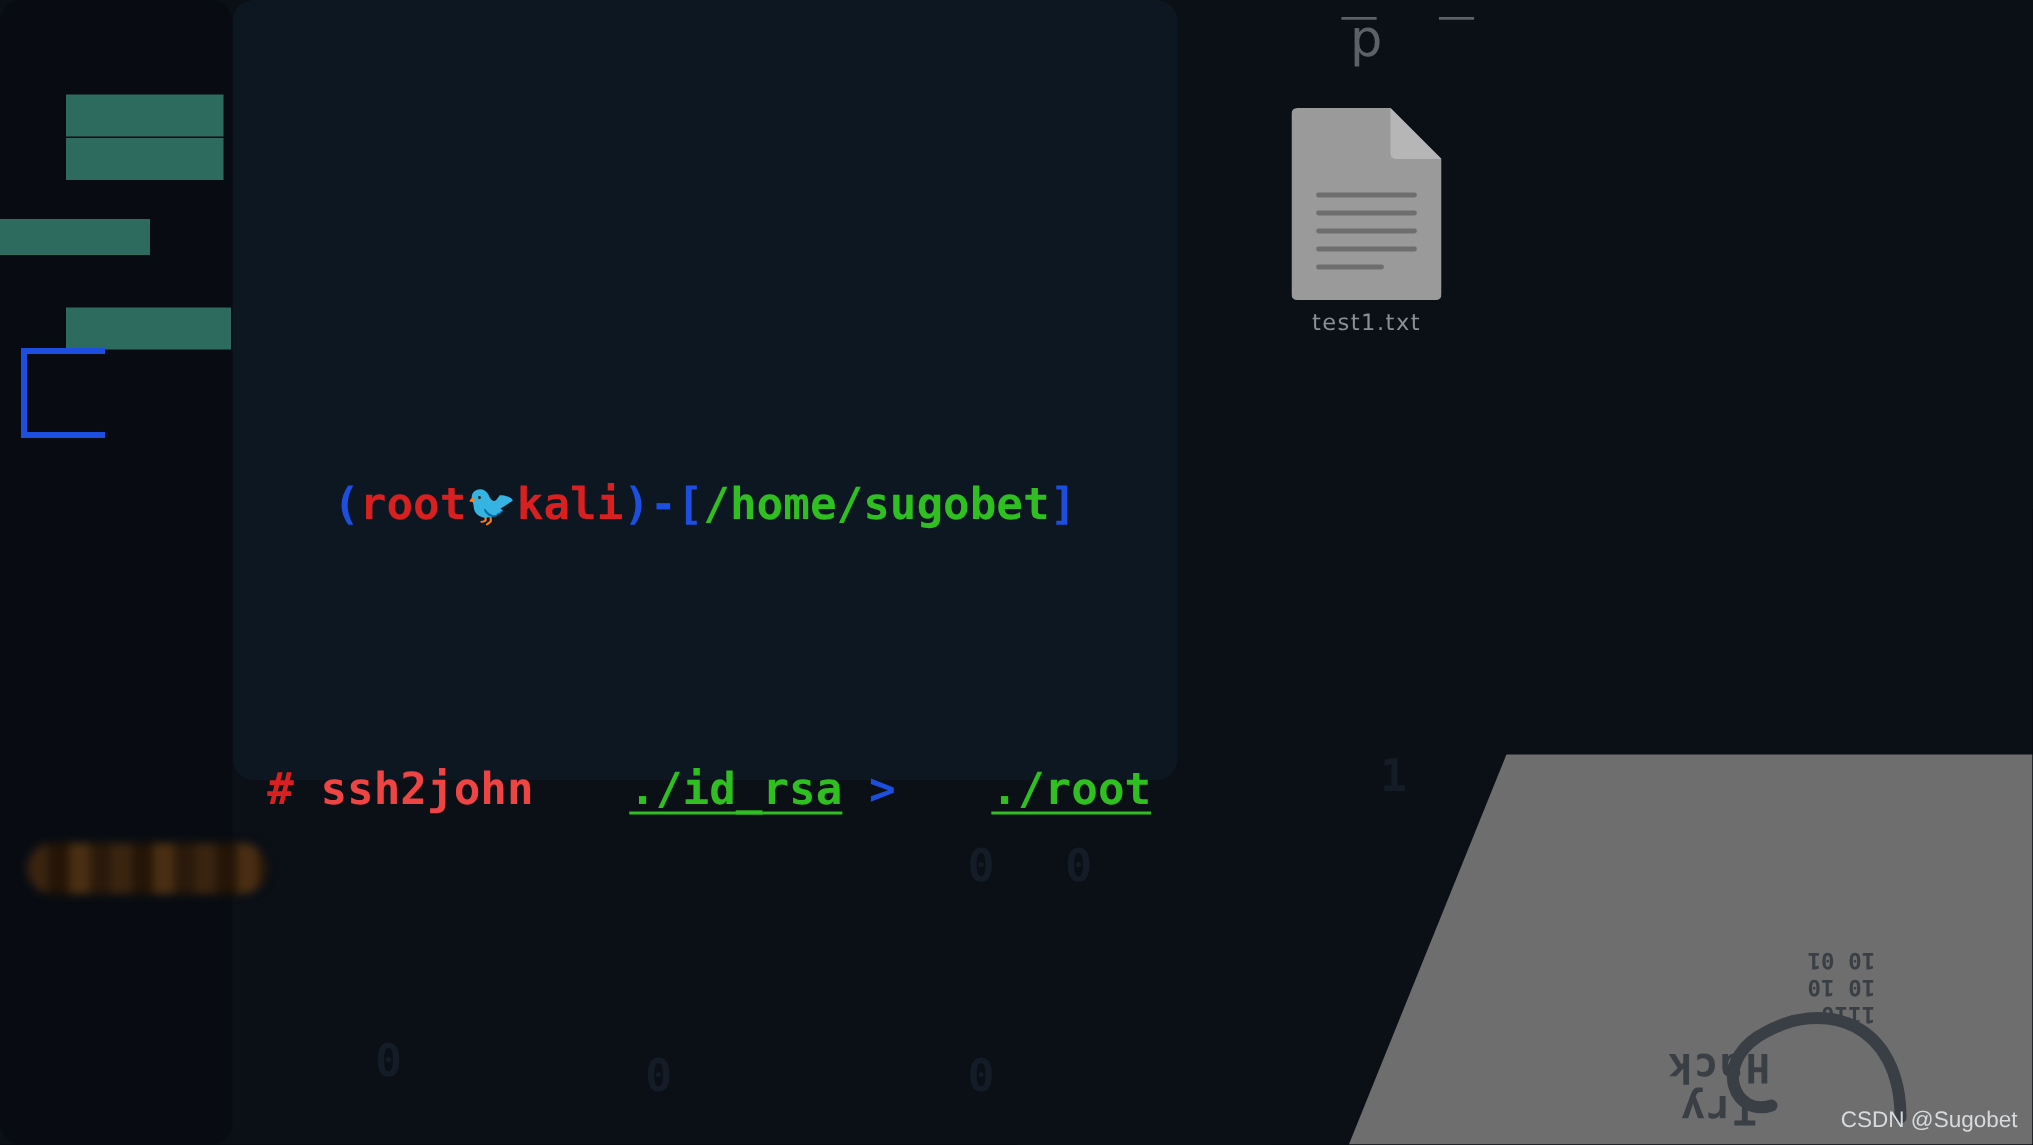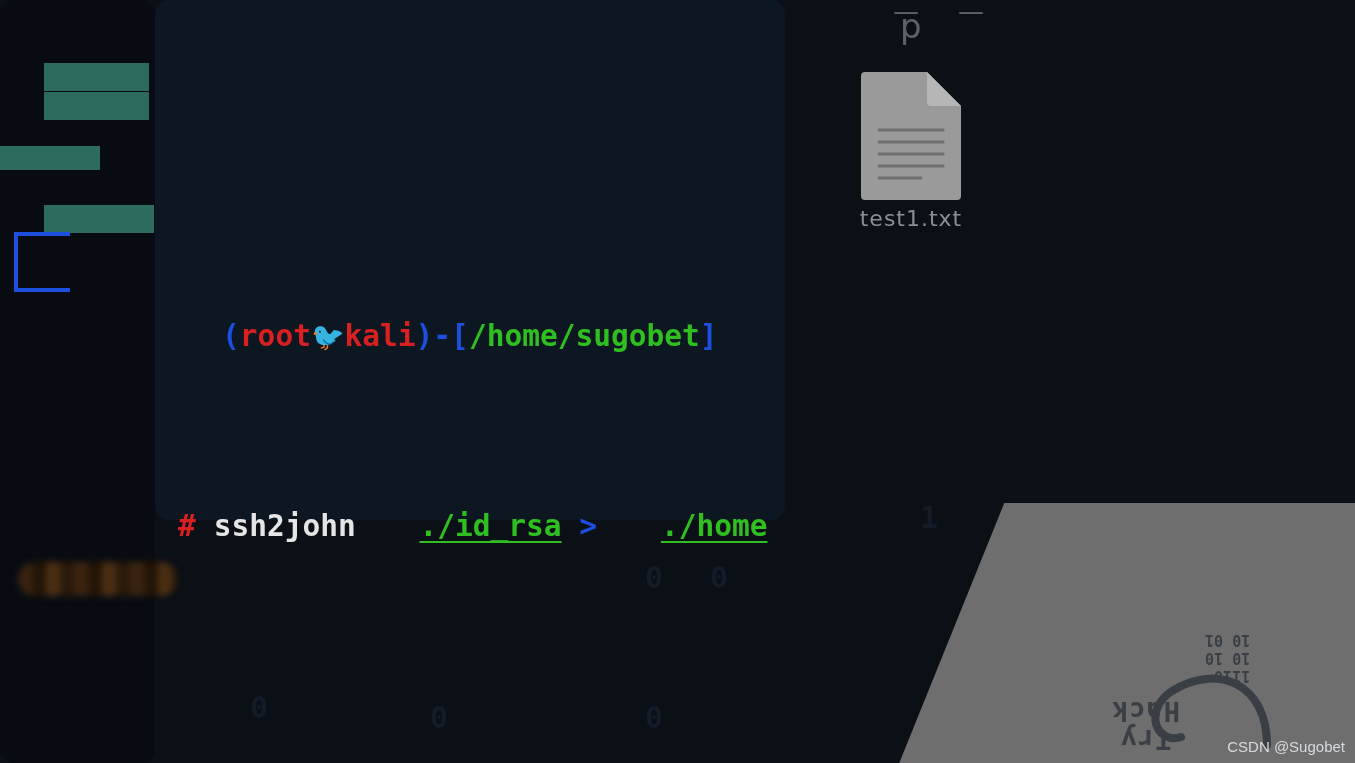--- a/index.html
+++ b/index.html
@@ -94,21 +94,21 @@
   .file-shape {
     position: absolute;
     left: 0; top: 0;
     width: 100px;
     height: 128px;
   }
   .desk-icon .caption {
     margin-top: 6px;
     color: #8b8f94;
     font-family: "DejaVu Sans", "Liberation Sans", sans-serif;
-    font-size: 22px;
+    font-size: 15px;
     letter-spacing: 1px;
   }
   .bin-lines {
     position: absolute;
     left: 20px;
     top: 46px;
     color: #5c5f63;
     font-family: "DejaVu Sans Mono", monospace;
     font-size: 17px;
     font-weight: 700;
@@ -155,21 +155,21 @@
     line-height: 47.5px;
     white-space: pre;
     letter-spacing: 0px;
   }
   .line { position: relative; height: 47.5px; }
 
   
   .c-red     { color: #d92020; font-weight: 700; }
   .c-blue    { color: #1c4fe0; font-weight: 700; }
   .c-green   { color: #2fbf20; font-weight: 700; }
-  .c-cyan    { color: #e5e5e5; font-weight: 700; }
+  .c-cyan    { color: #ef4444; font-weight: 700; }
   .u { text-decoration: underline; text-underline-offset: 5px; margin-left: 46px; }
 
   .bird { font-size: 27px; }
 
   
   .bracket {
     position: absolute;
     left: 14px;
     top: 14px;
     width: 52px;
@@ -322,21 +322,21 @@
     <div class="term-body">
 
       
       <div class="line">
         <span class="bracket"></span>
         <span style="margin-left:80px;"></span><span class="c-blue">(</span><span class="c-red">root</span><span class="bird">🐦</span><span class="c-red">kali</span><span class="c-blue">)</span><span class="c-blue">-</span><span class="c-blue">[</span><span class="c-green">/home/sugobet</span><span class="c-blue">]</span>
       </div>
 
       
       <div class="line">
-        <span style="margin-left:36px;"></span><span class="c-red">#</span><span> </span><span class="c-cyan">ssh2john</span><span> </span><span class="c-green u">./id_rsa</span><span> </span><span class="c-blue">&gt;</span><span> </span><span class="c-green u">./home</span>
+        <span style="margin-left:36px;"></span><span class="c-red">#</span><span> </span><span class="c-cyan">ssh2john</span><span> </span><span class="c-green u">./id_rsa</span><span> </span><span class="c-blue">&gt;</span><span> </span><span class="c-green u">./root</span>
       </div>
 
       
       <div class="line"></div>
 
       
       
 
       
       

